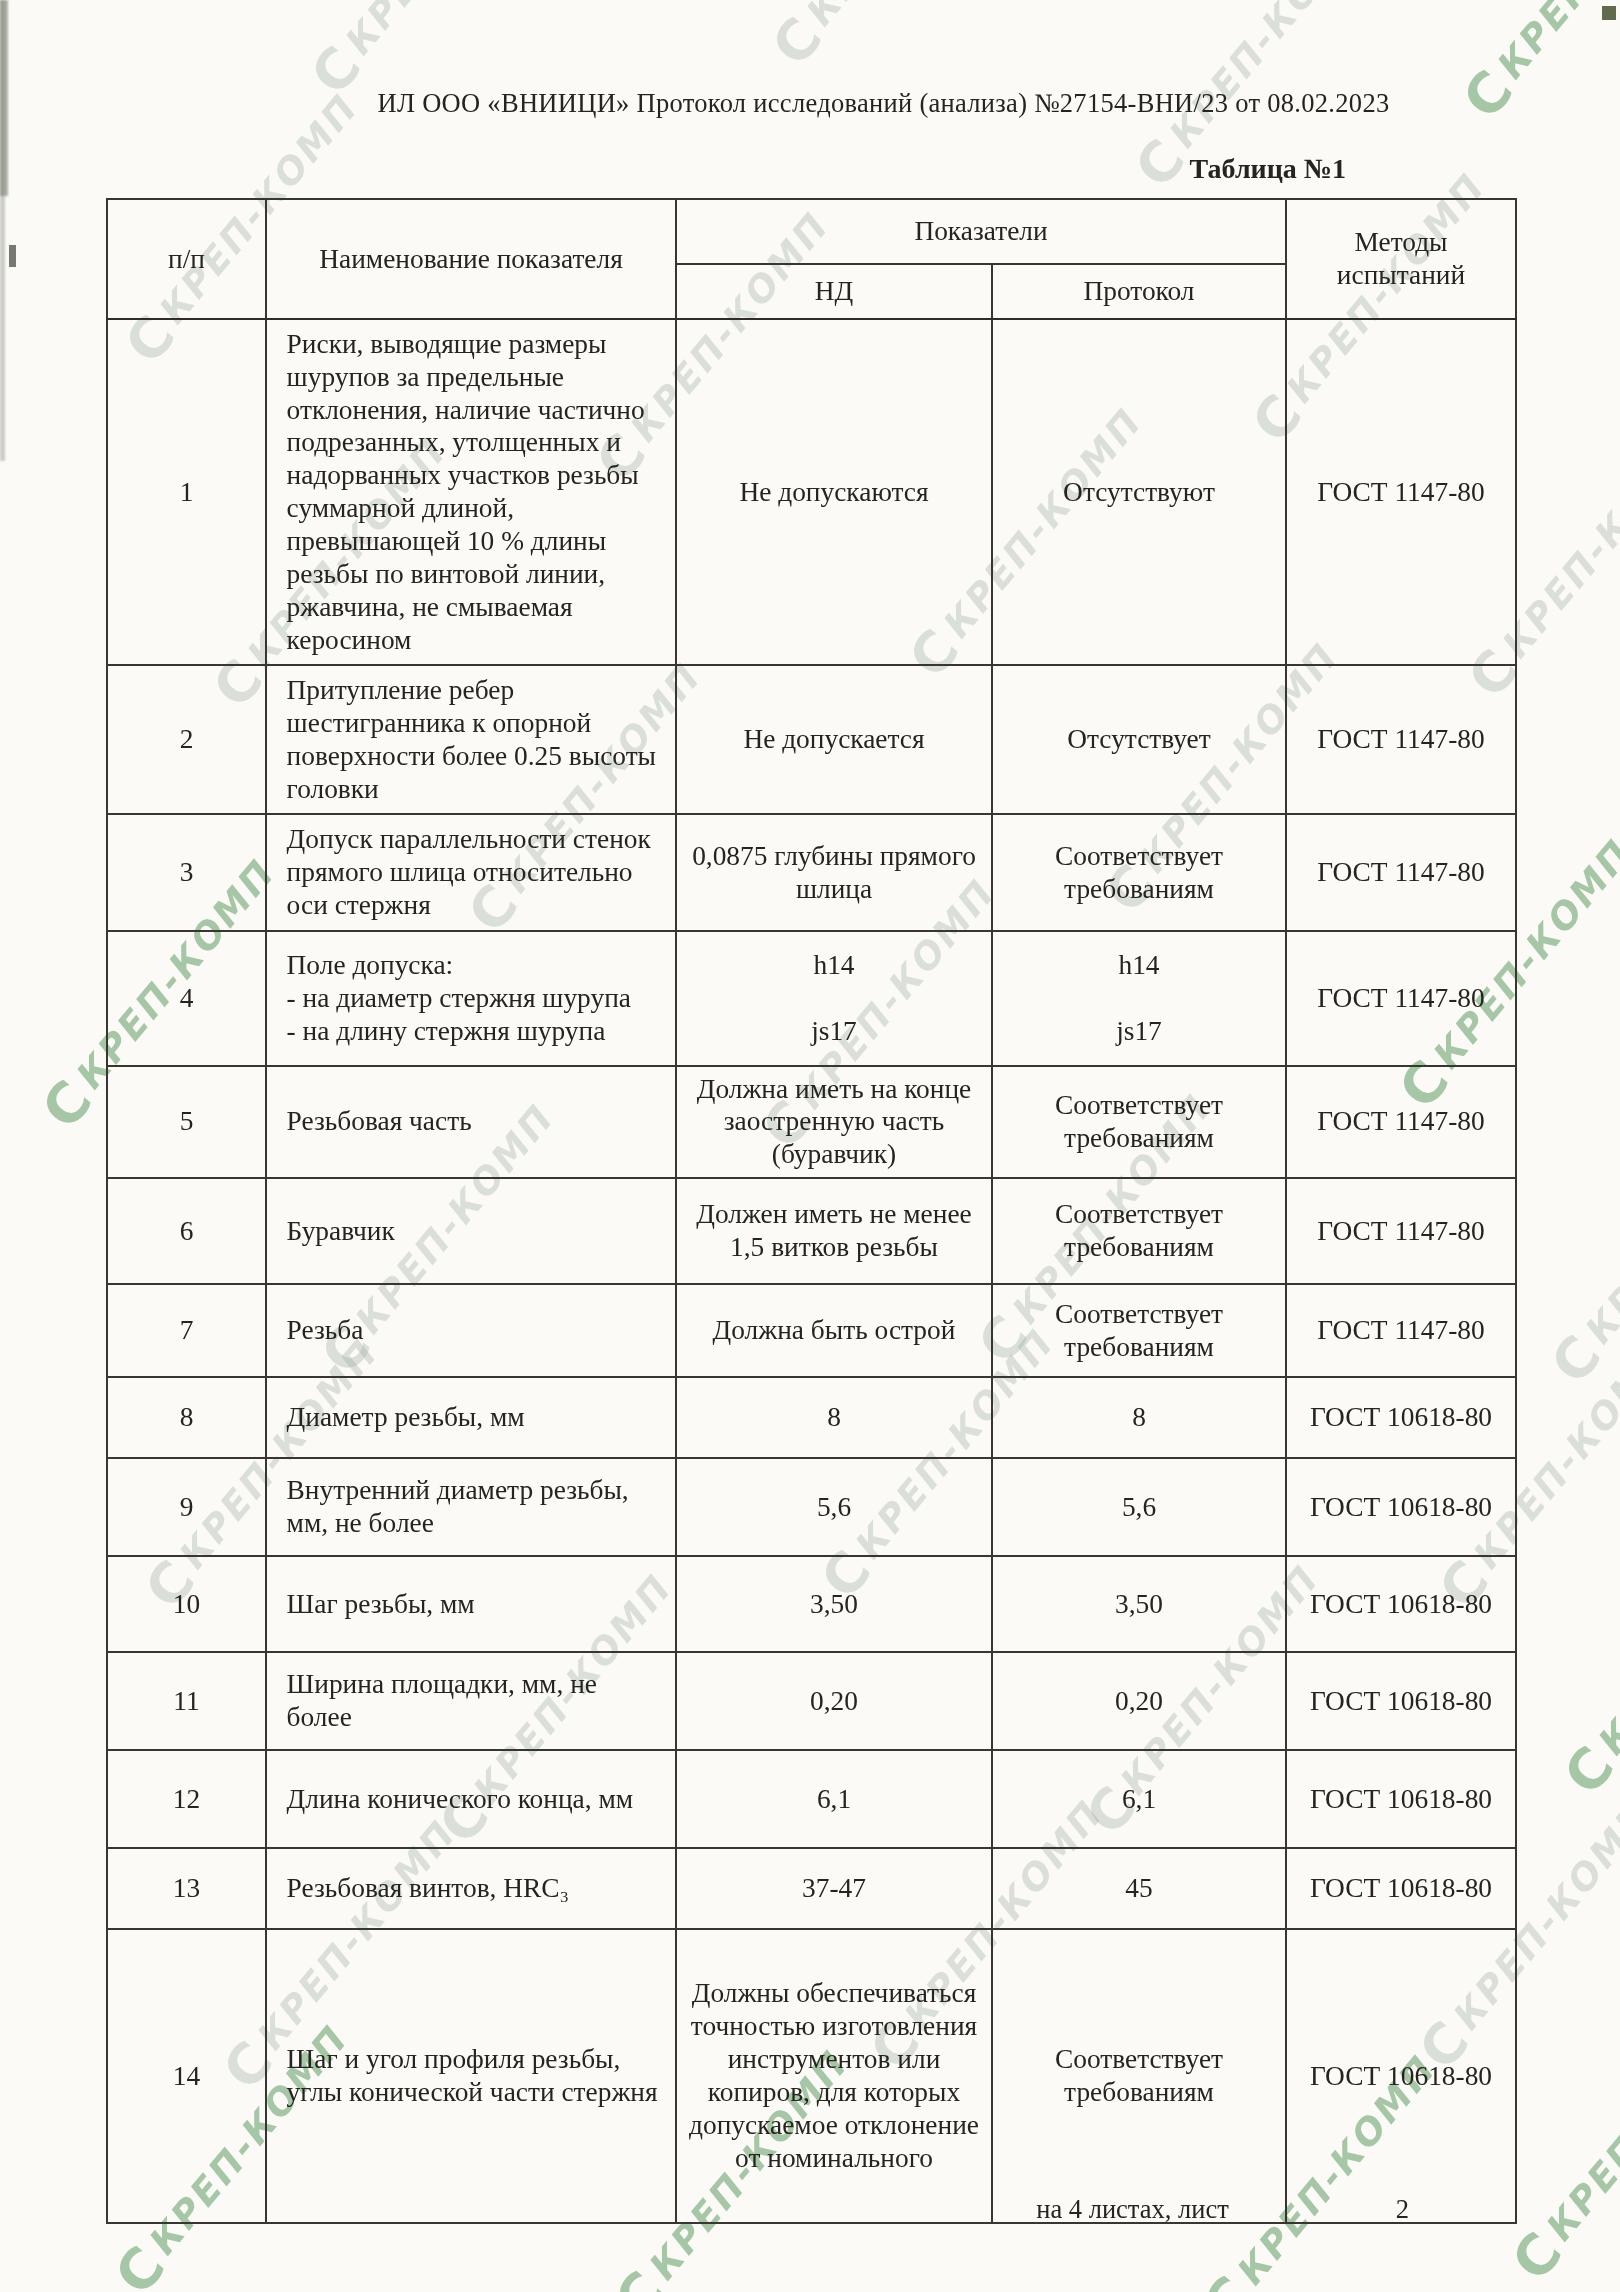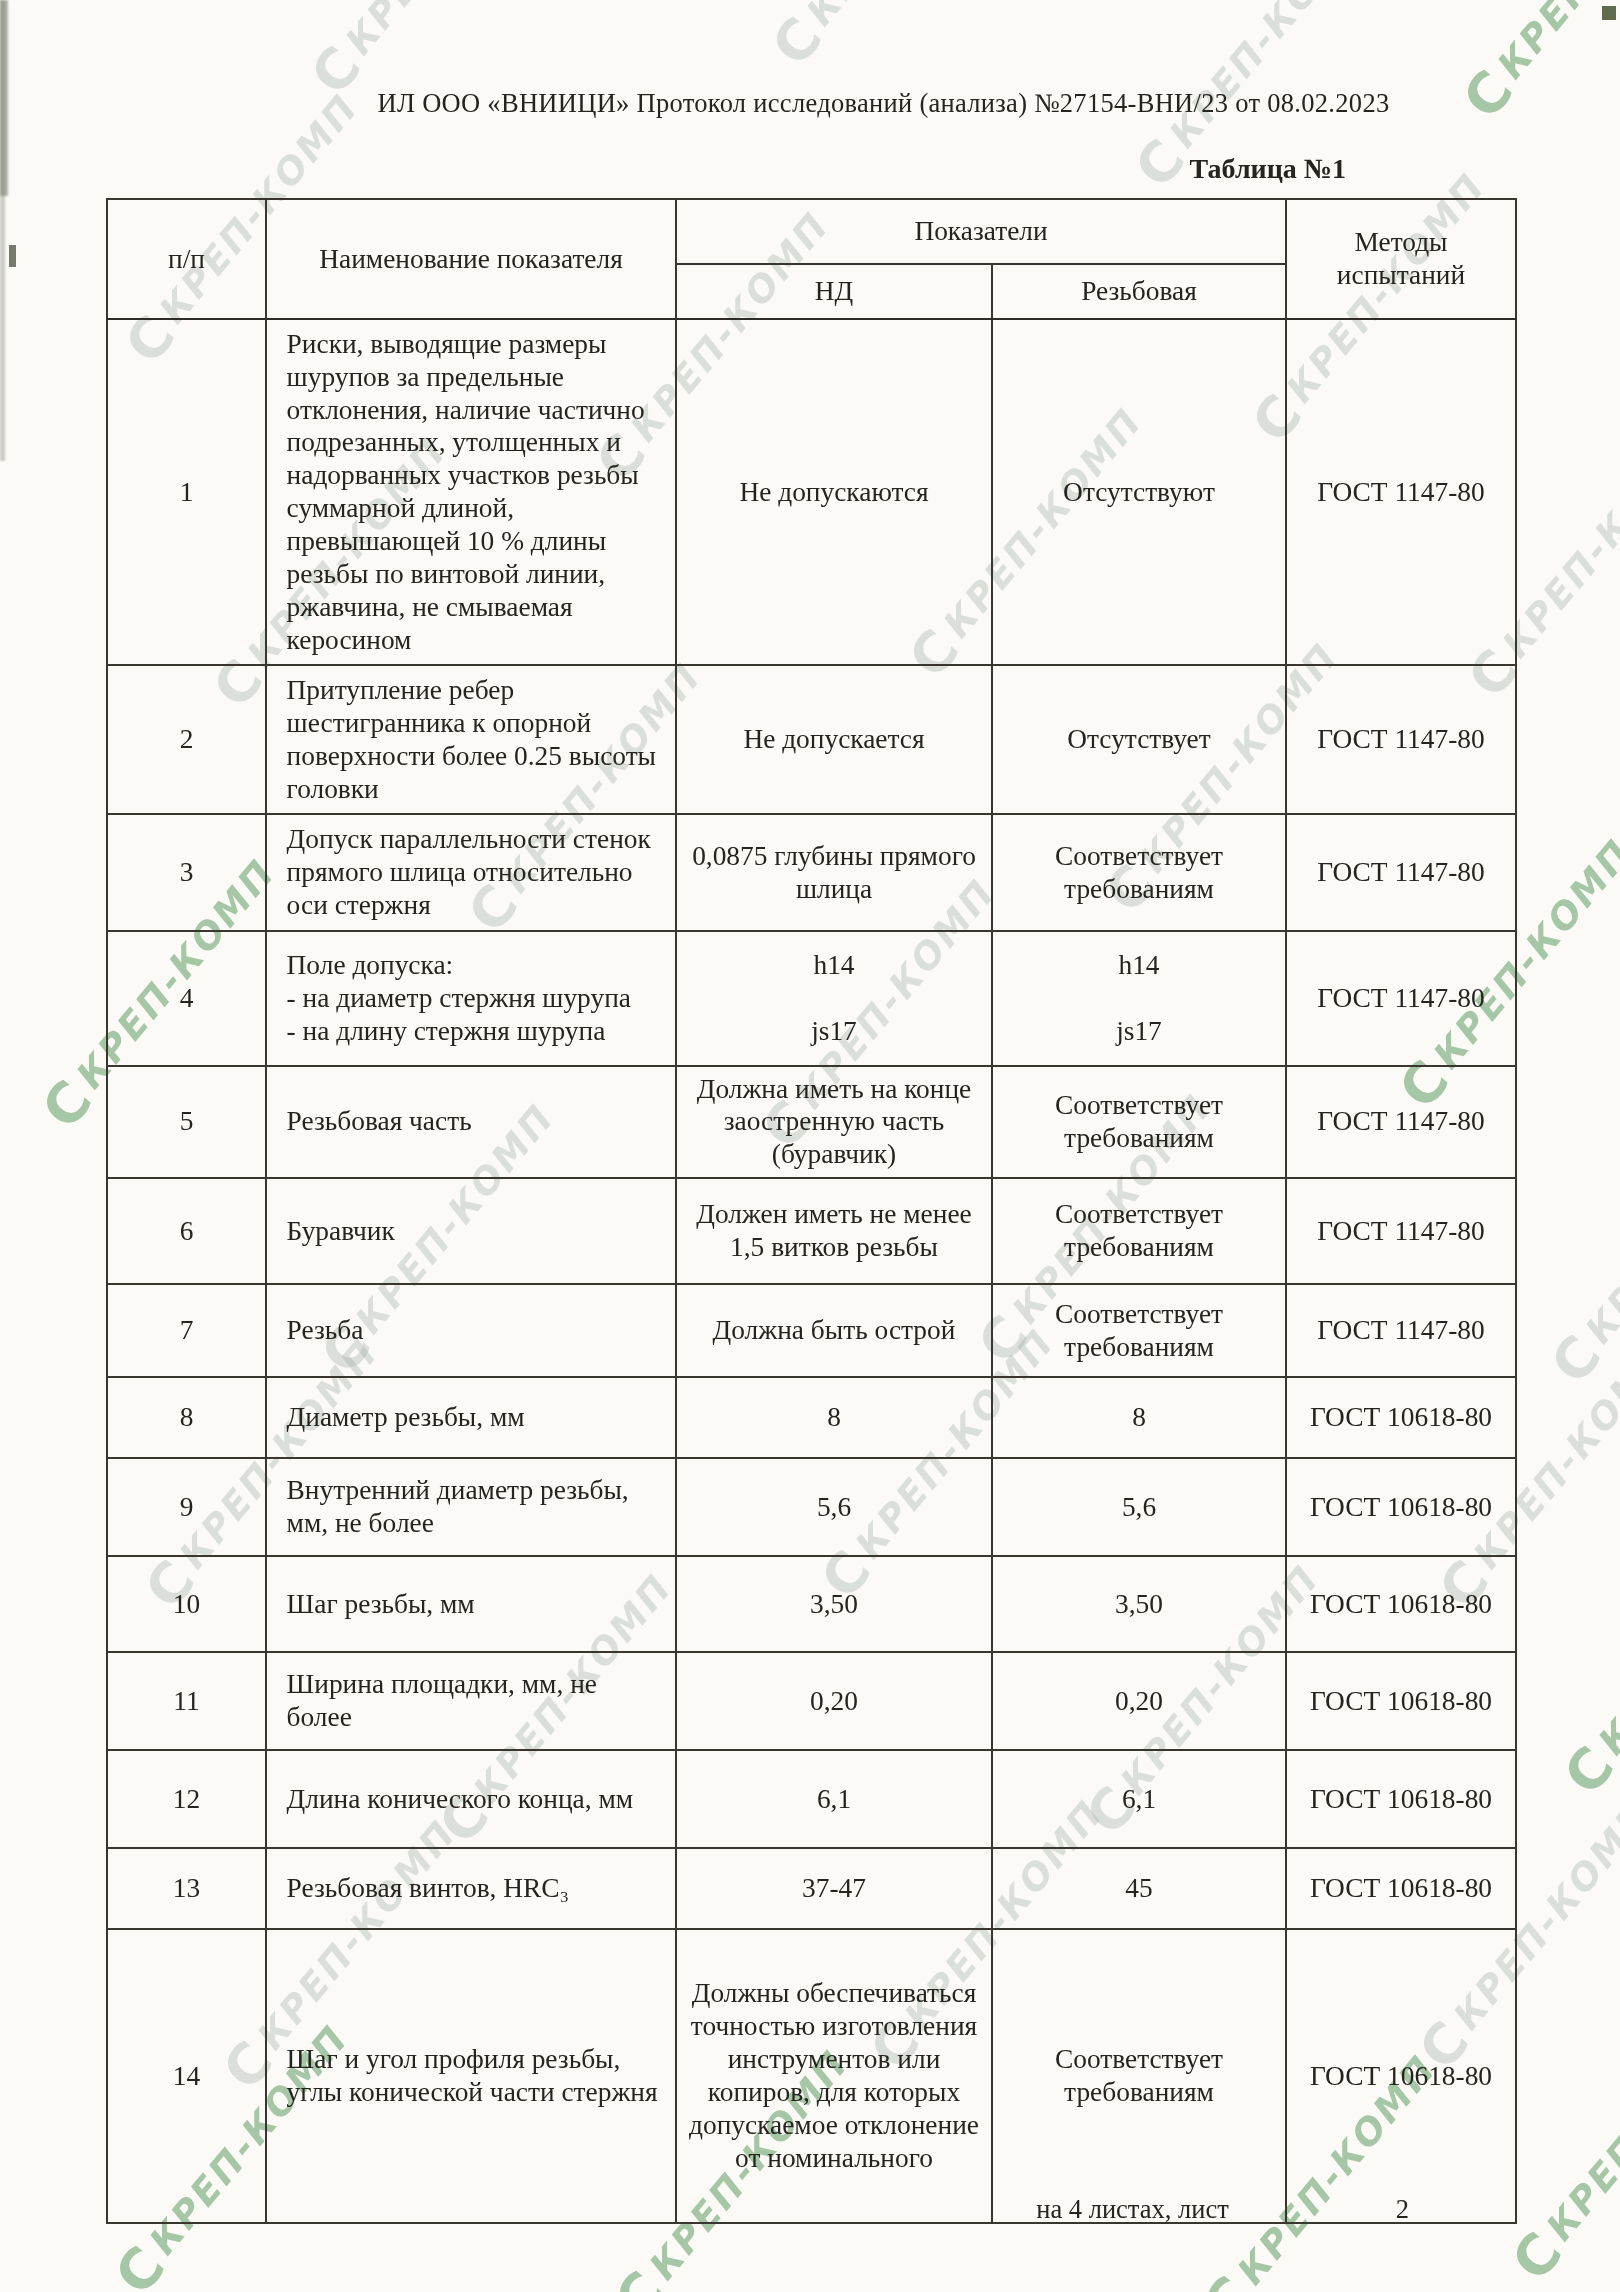--- a/index.html
+++ b/index.html
@@ -157,21 +157,21 @@
   </colgroup>
   <thead>
     <tr>
       <th rowspan="2">п/п</th>
       <th rowspan="2">Наименование показателя</th>
       <th colspan="2">Показатели</th>
       <th rowspan="2">Методы испытаний</th>
     </tr>
     <tr>
       <th>НД</th>
-      <th>Резьбовая</th>
+      <th>Протокол</th>
     </tr>
   </thead>
   <tbody>
     <tr>
       <td class="c-num">1</td>
       <td class="c-name">Риски, выводящие размеры шурупов за предельные отклонения, наличие частично подрезанных, утолщенных и надорванных участков резьбы суммарной длиной, превышающей 10 % длины резьбы по винтовой линии, ржавчина, не смываемая керосином</td>
       <td class="c-nd">Не допускаются</td>
       <td class="c-test">Отсутствуют</td>
       <td class="c-method">ГОСТ 1147-80</td>
     </tr>

